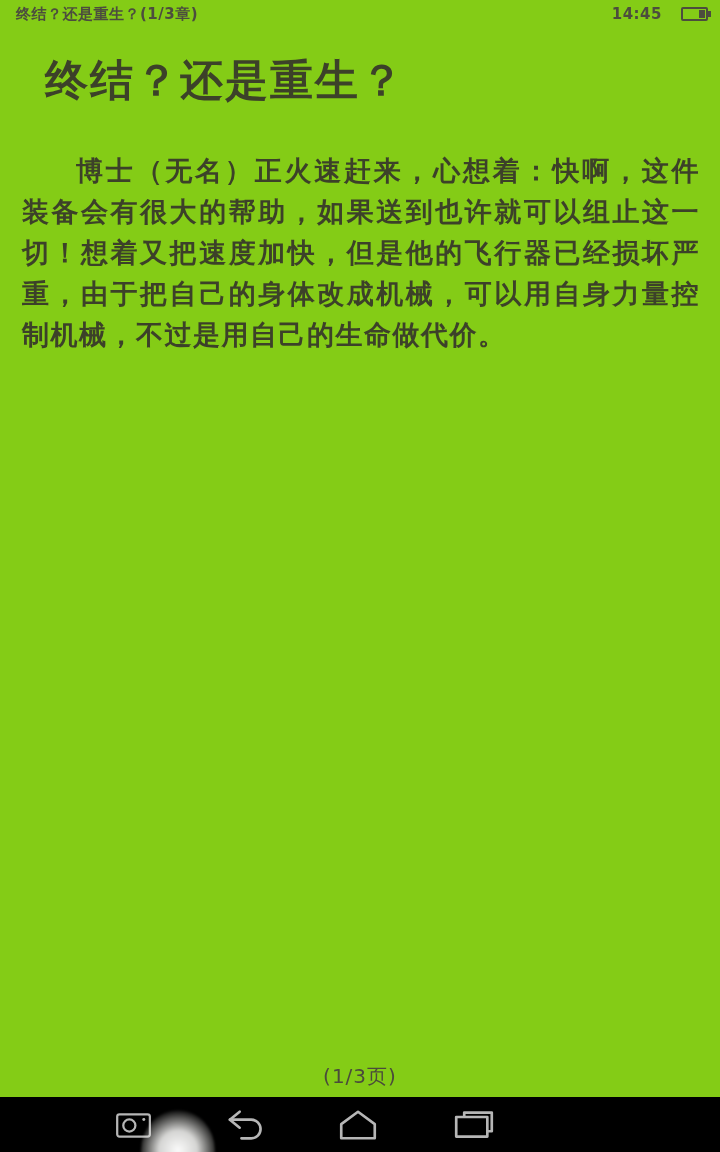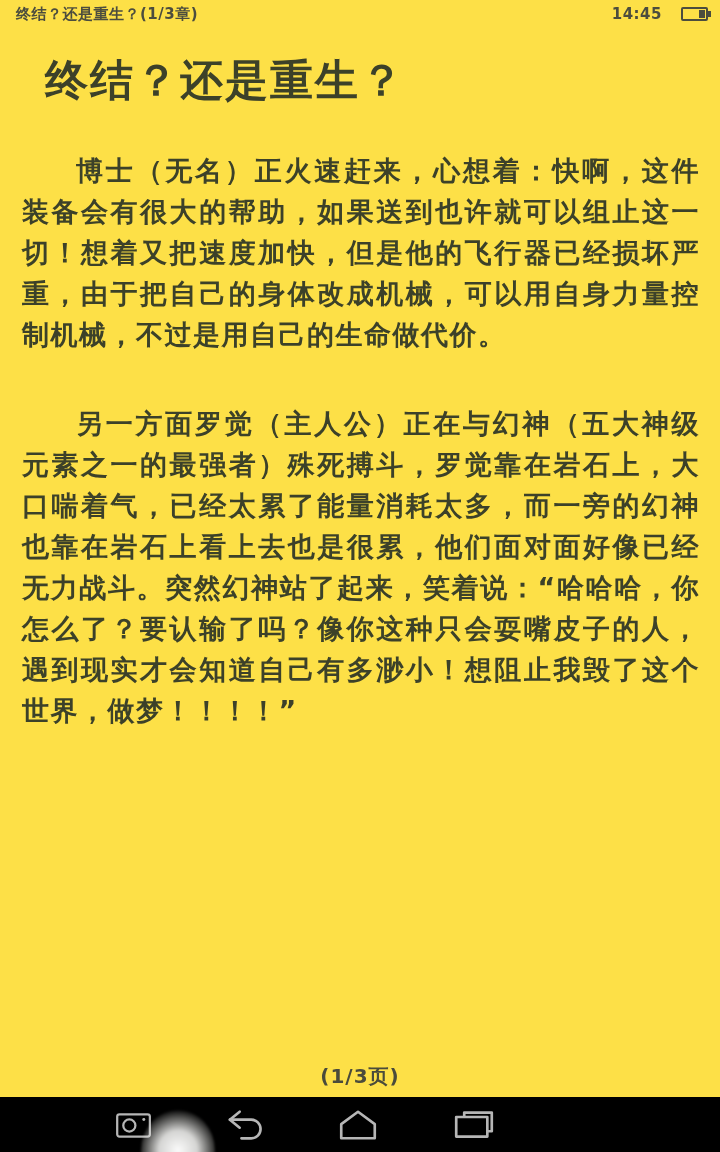--- a/index.html
+++ b/index.html
@@ -5,21 +5,21 @@
   * { margin: 0; padding: 0; box-sizing: border-box; }
   html, body { width: 720px; height: 1152px; }
   body {
     font-family: "DejaVu Sans", sans-serif;
     overflow: hidden;
   }
   .screen {
     position: relative;
     width: 720px;
     height: 1152px;
-    background: #fde047;
+    background: #84cc16;
     overflow: hidden;
   }
 
   
   .status-bar {
     position: absolute;
     top: 0; left: 0; right: 0;
     height: 28px;
     display: flex;
     align-items: center;
@@ -74,21 +74,21 @@
     text-align: justify;
     margin-bottom: 14px;
     margin-top: 48px;
   }
   .page-indicator {
     position: absolute;
     left: 0; right: 0;
     bottom: 62px;
     text-align: center;
     font-size: 20px;
-    font-weight: 700;
+    font-weight: 400;
     color: #4a4b3b;
     letter-spacing: 1px;
   }
 
   
   .nav-bar {
     position: absolute;
     left: 0; right: 0; bottom: 0;
     height: 55px;
     background: #000000;
@@ -135,21 +135,20 @@
       <span>14:45</span>
       <span class="battery">
         <span class="battery-fill"></span>
       </span>
     </span>
   </div>
 
   <div class="reading-area">
     <h1 class="chapter-title">终结？还是重生？</h1>
     <p class="para">博士（无名）正火速赶来，心想着：快啊，这件装备会有很大的帮助，如果送到也许就可以组止这一切！想着又把速度加快，但是他的飞行器已经损坏严重，由于把自己的身体改成机械，可以用自身力量控制机械，不过是用自己的生命做代价。</p>
-    <p class="para">另一方面罗觉（主人公）正在与幻神（五大神级元素之一的最强者）殊死搏斗，罗觉靠在岩石上，大口喘着气，已经太累了能量消耗太多，而一旁的幻神也靠在岩石上看上去也是很累，他们面对面好像已经无力战斗。突然幻神站了起来，笑着说：“哈哈哈，你怎么了？要认输了吗？像你这种只会耍嘴皮子的人，遇到现实才会知道自己有多渺小！想阻止我毁了这个世界，做梦！！！！”</p>
   </div>
 
   <div class="page-indicator">(1/3页)</div>
 
   <div class="nav-bar">
 
     <button class="nav-btn btn-screenshot">
       <span>
         <svg width="38" height="28" viewBox="0 0 40 30" fill="none" stroke="#b6b6b6" stroke-width="2.4">
           <rect x="2" y="3.5" width="35" height="24" rx="2.5"></rect>

